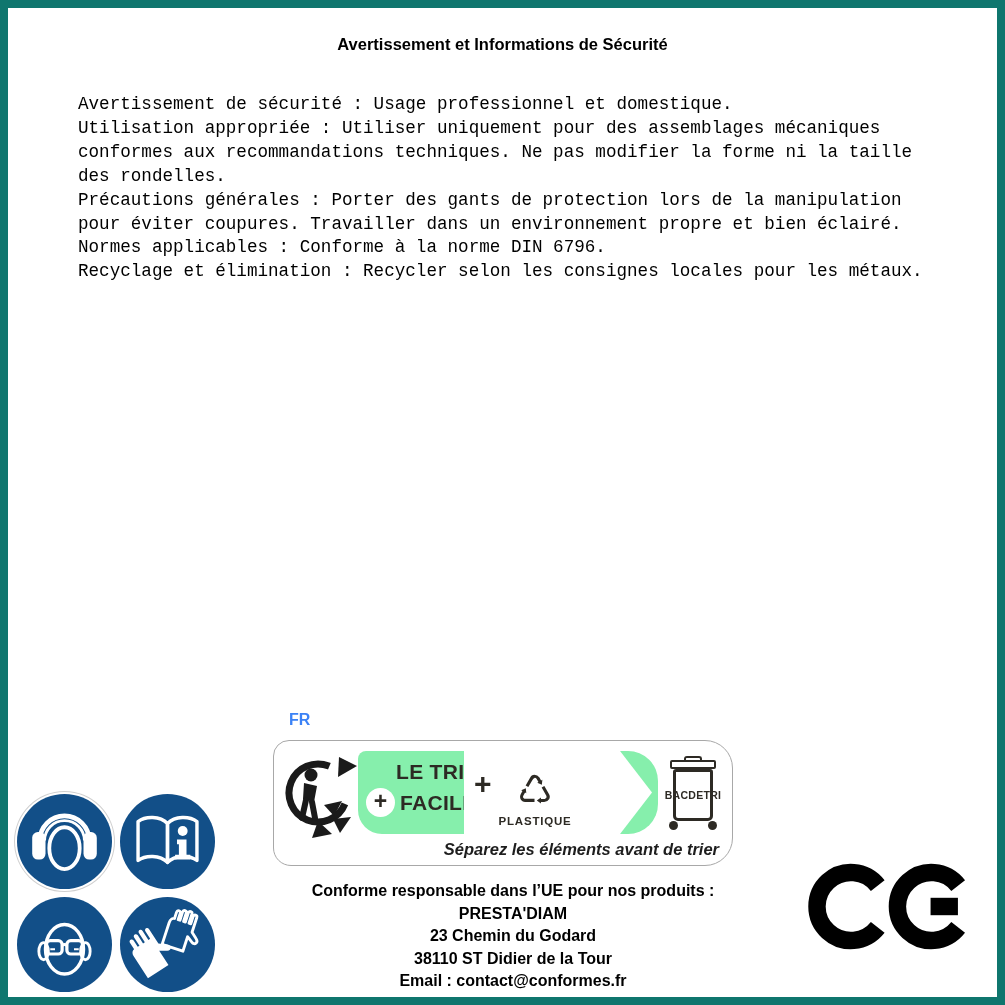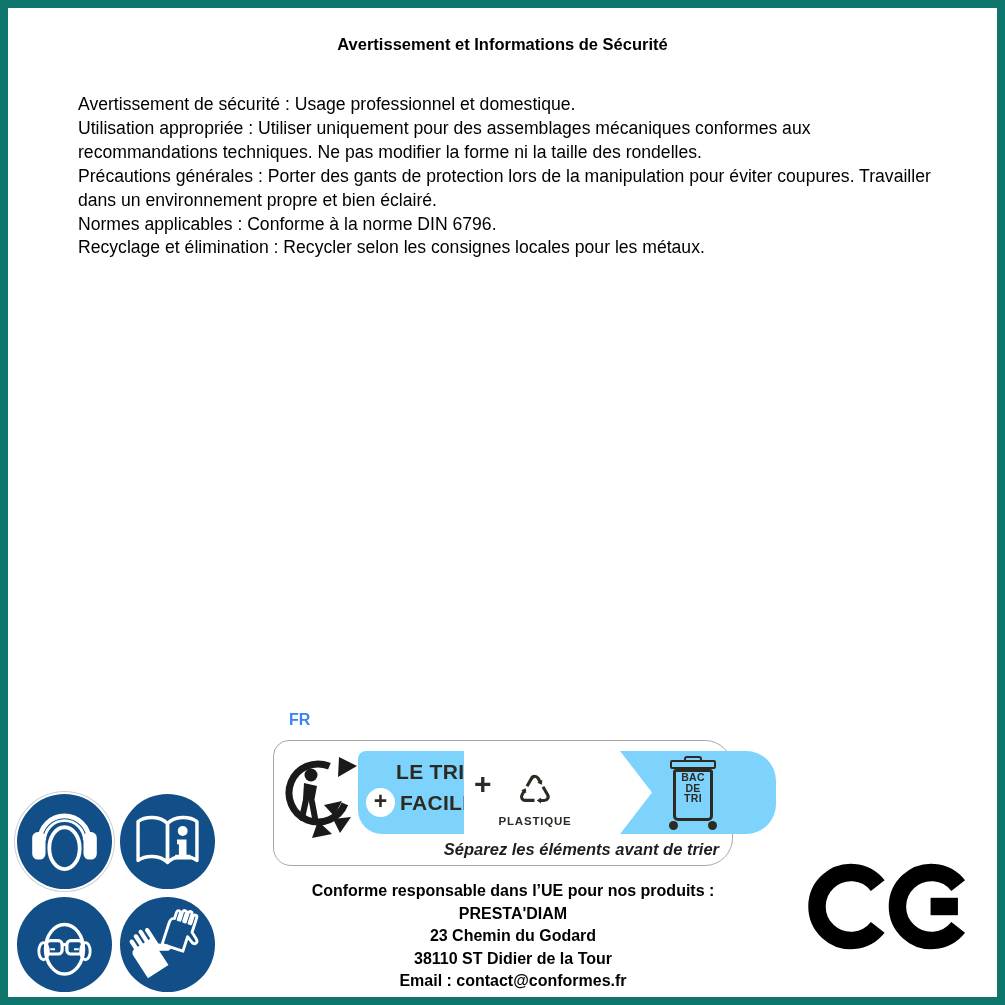--- a/index.html
+++ b/index.html
@@ -6,40 +6,40 @@
   .page{
     position:relative;width:1005px;height:1005px;box-sizing:border-box;
     background:#ffffff;border:8px solid #0f766e;
     font-family:"Liberation Sans",sans-serif;color:#000;overflow:hidden;
   }
   
   .title{
     position:absolute;top:27px;left:0;right:0;margin:0;
     text-align:center;font-size:16.5px;font-weight:bold;
   }
-  .body-text{position:absolute;left:70px;top:85px;width:876px;font-size:17.6px;line-height:23.9px;}
+  .body-text{position:absolute;left:70px;top:85px;width:876px;font-size:17.6px;line-height:23.9px;font-family:Liberation Mono, monospace;}
   .body-text p{margin:0;}
   
   .icon-grid{
     position:absolute;left:9px;top:786px;
     display:grid;grid-template-columns:95px 95px;grid-auto-rows:95px;gap:8px;
   }
   .picto{position:relative;border-radius:50%;background:#124f88;}
   .picto.ring{box-shadow:0 0 0 2px #ffffff,0 0 0 3px #cfcfcf;}
   .picto svg{position:absolute;inset:0;width:100%;height:100%;}
   
   .fr-label{position:absolute;left:281px;top:703px;font-size:16px;font-weight:bold;color:#3b82f6;}
   .tri-box{
     position:absolute;left:265px;top:732px;width:460px;height:126px;box-sizing:border-box;
     background:#fff;border:1.5px solid #a8a8a8;border-radius:16px 28px 28px 18px;
   }
   .triman{position:absolute;left:10px;top:8px;width:76px;height:96px;}
   .yellow-band{
-    position:absolute;left:84px;top:10px;width:418px;height:83px;
-    background:#7dd3fc;border-radius:8px 30px 30px 24px;
+    position:absolute;left:84px;top:10px;width:300px;height:83px;
+    background:#86efac;border-radius:8px 30px 30px 24px;
   }
   .letri{position:absolute;left:8px;top:9px;color:#2d2a24;}
   .letri-row1{font-size:21px;font-weight:800;letter-spacing:.3px;margin-left:30px;}
   .letri-row2{display:flex;align-items:center;gap:5px;margin-top:4px;}
   .plus-circle{
     width:29px;height:29px;border-radius:50%;background:#fff;
     display:flex;align-items:center;justify-content:center;
     font-size:23px;font-weight:800;line-height:1;padding-bottom:2px;box-sizing:border-box;
   }
   .facile{font-size:21px;font-weight:800;letter-spacing:.3px;}
@@ -53,21 +53,21 @@
   .mat-label{font-size:11.5px;font-weight:700;letter-spacing:.8px;color:#2d2a24;margin-top:2px;}
   .mat-plus{align-self:center;font-size:30px;font-weight:800;color:#2d2a24;margin-bottom:18px;}
   .recycle-glyph{font-family:"DejaVu Sans",sans-serif;font-size:40px;line-height:42px;color:#2d2a24;}
   .bin{position:absolute;left:312px;top:5px;width:46px;height:74px;}
   .bin-handle{position:absolute;left:14px;top:0;width:18px;height:6px;box-sizing:border-box;
     border:2.5px solid #2d2a24;border-bottom:none;border-radius:3px 3px 0 0;}
   .bin-lid{position:absolute;left:0;top:4px;width:46px;height:9px;box-sizing:border-box;
     border:2.5px solid #2d2a24;border-radius:2px;}
   .bin-body{position:absolute;left:3px;top:13px;width:40px;height:52px;box-sizing:border-box;
     border:3px solid #2d2a24;border-radius:3px 3px 5px 5px;
-    display:flex;flex-direction:column;align-items:center;justify-content:flex-start;
+    display:flex;flex-direction:row;align-items:center;justify-content:center;
     font-size:10.5px;font-weight:800;line-height:10.5px;letter-spacing:.3px;color:#2d2a24;}
   .bin-wheel{position:absolute;bottom:0;width:9px;height:9px;border-radius:50%;background:#2d2a24;}
   .bin-wheel.l{left:-1px;}  .bin-wheel.r{right:-1px;}
   .separez{position:absolute;right:13px;bottom:6px;font-size:16.5px;font-weight:bold;font-style:italic;color:#1e1e1e;}
   
   .address{
     position:absolute;left:240px;top:872px;width:530px;text-align:center;
     font-size:16px;font-weight:bold;line-height:22.5px;
   }
   .address div{white-space:nowrap;}

